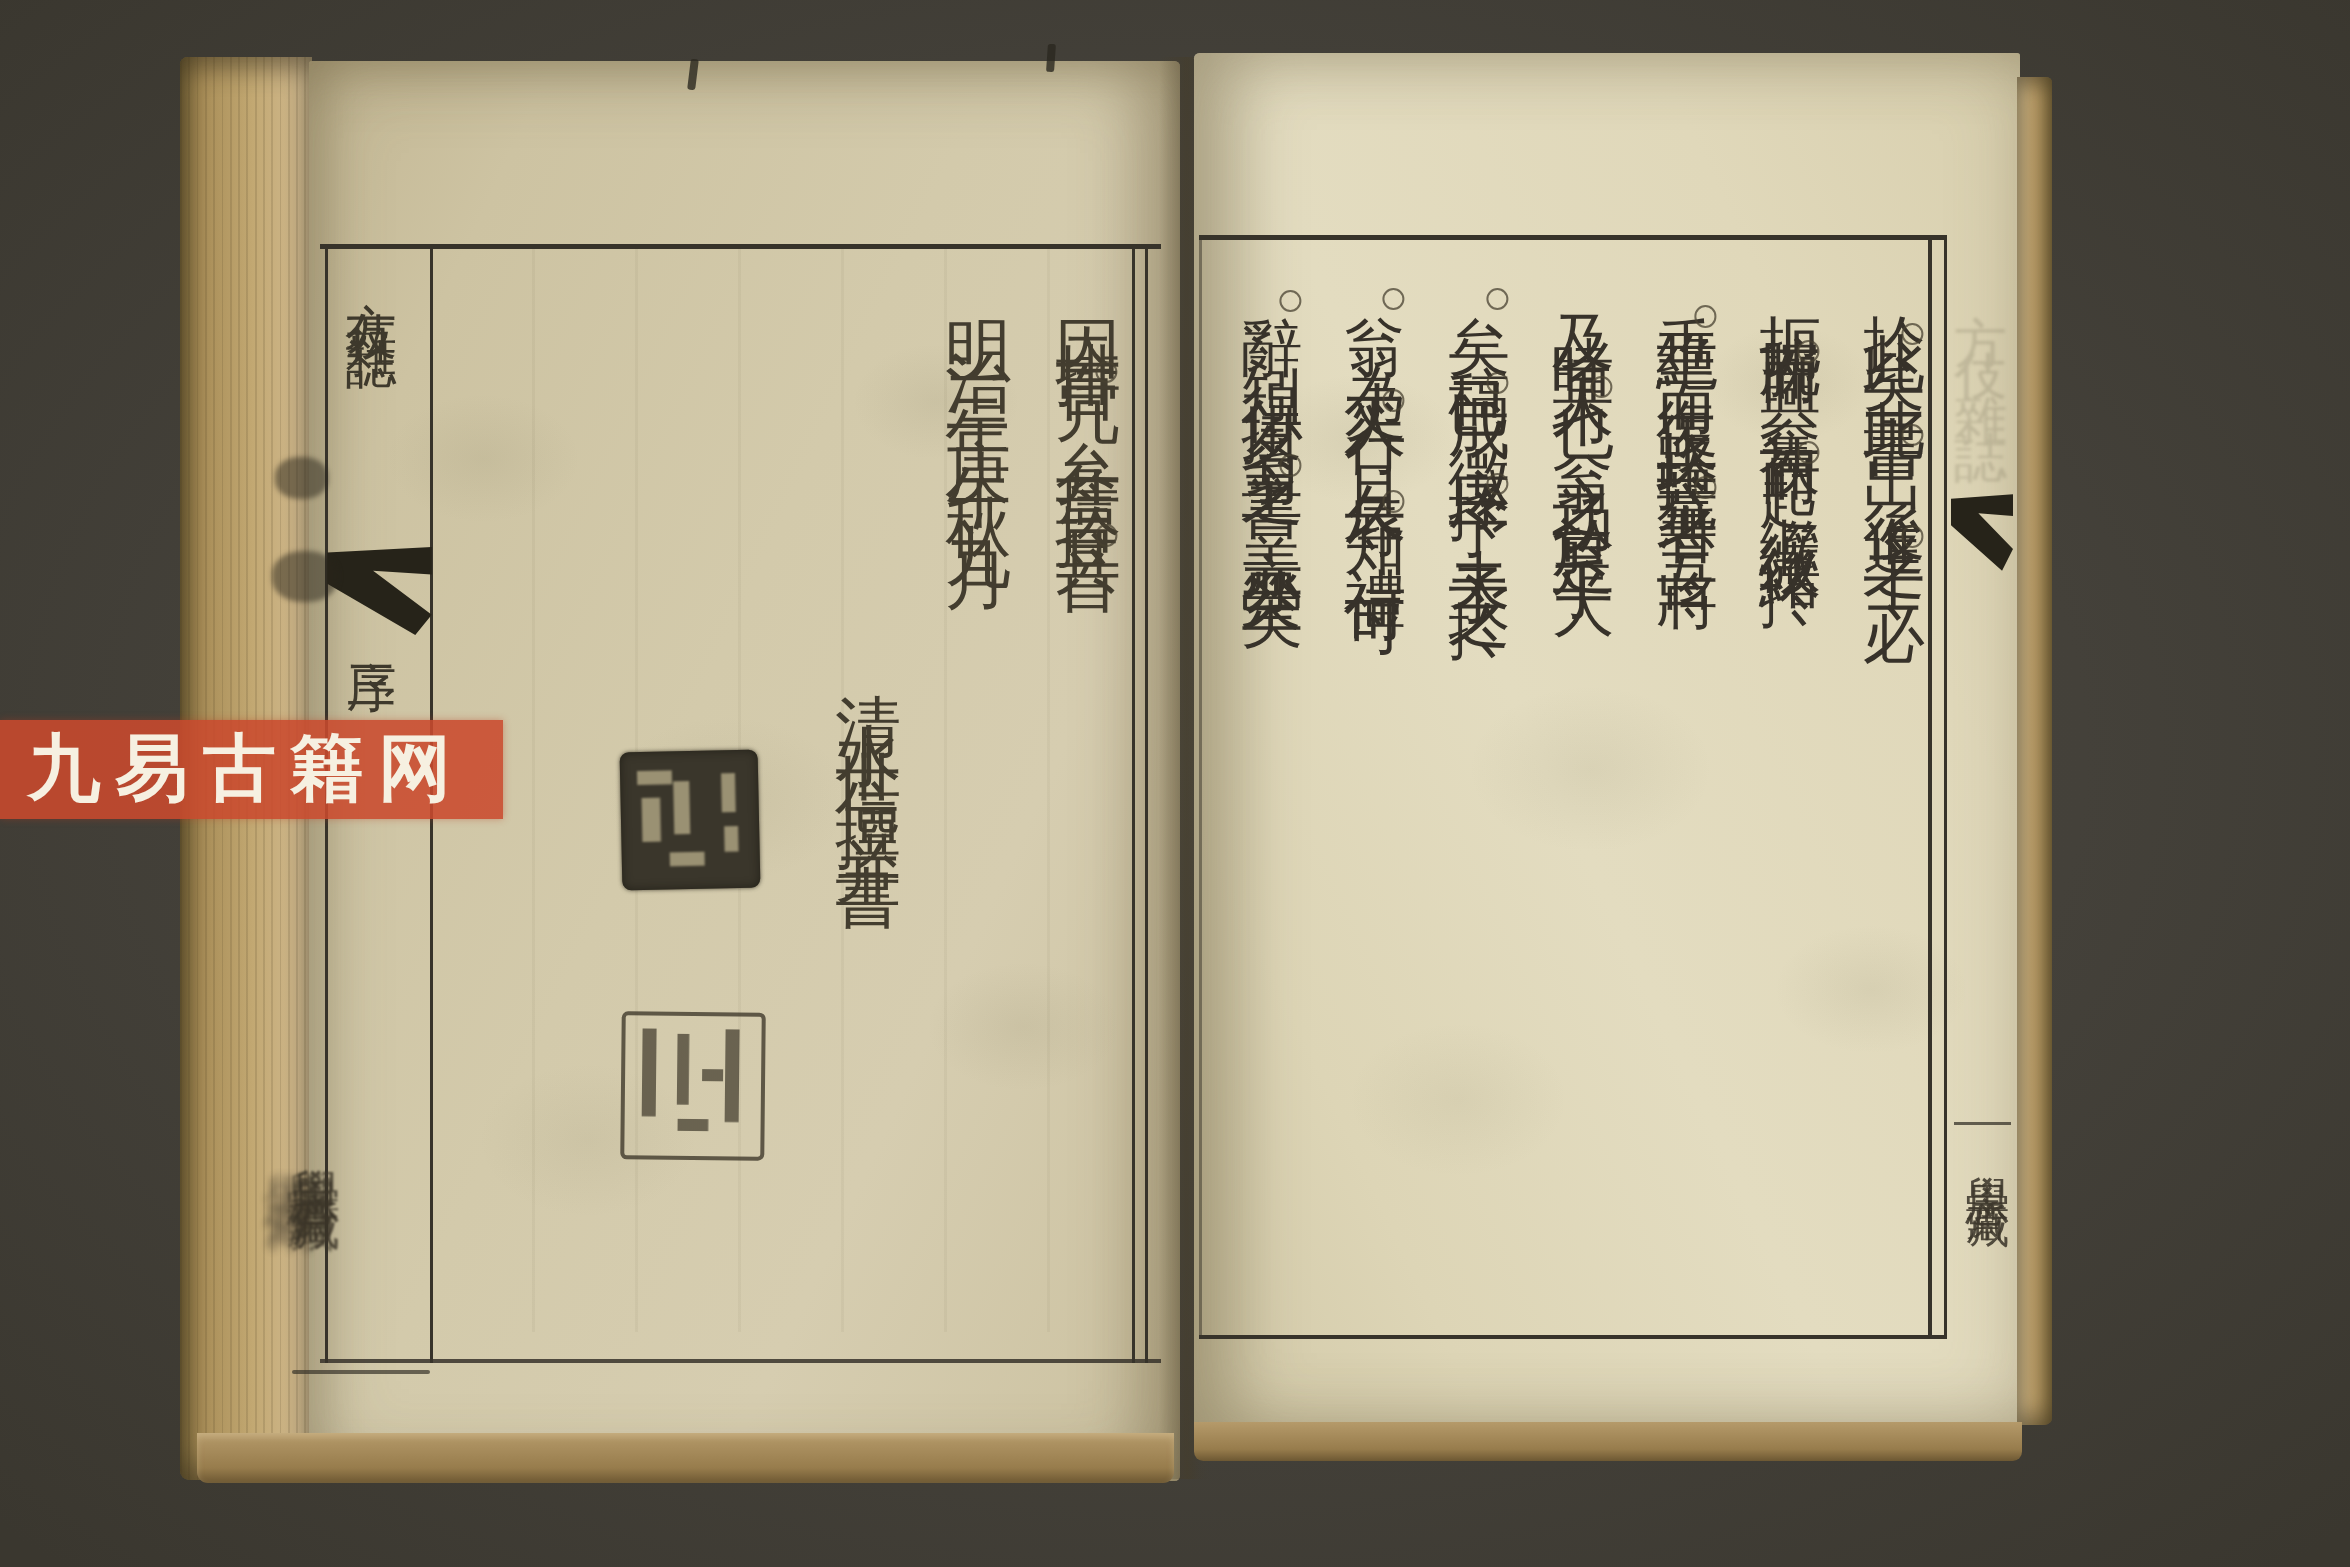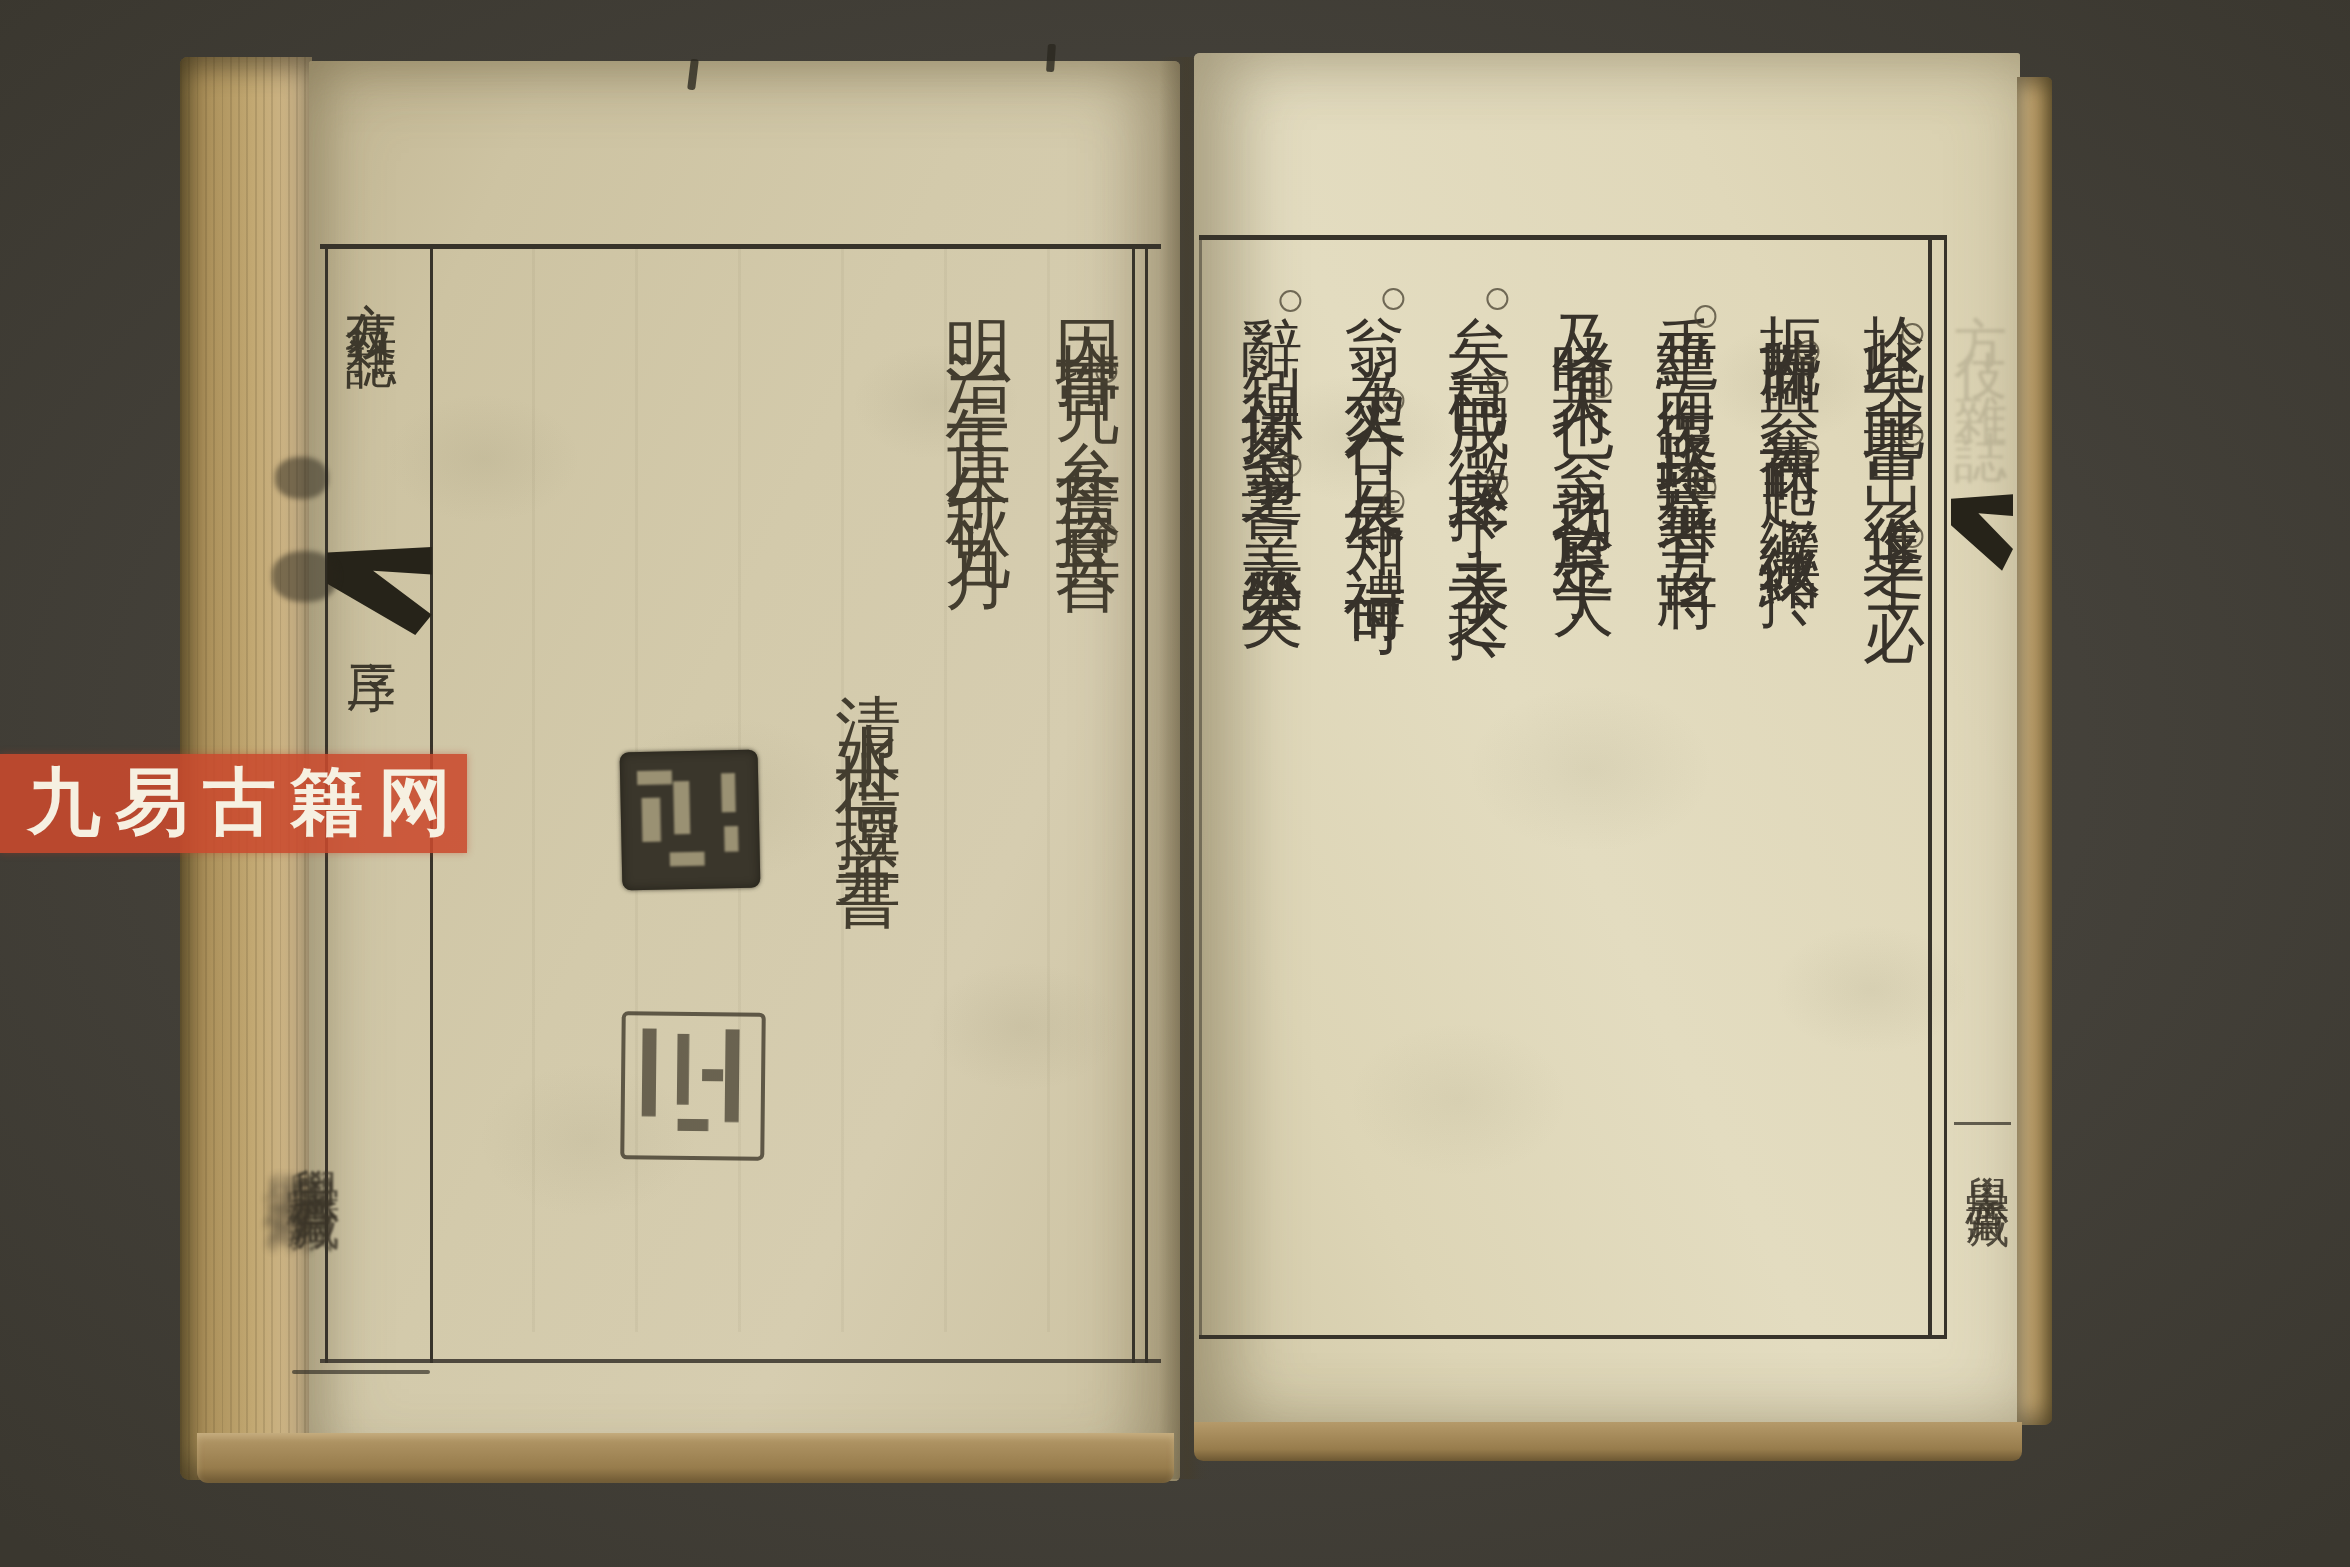--- a/index.html
+++ b/index.html
@@ -115,21 +115,21 @@
       linear-gradient(rgba(64,58,44,.9),rgba(64,58,44,.9)) 40% 18%/10% 58% no-repeat,
       linear-gradient(rgba(64,58,44,.9),rgba(64,58,44,.9)) 50% 86%/26% 10% no-repeat,
       linear-gradient(rgba(64,58,44,.9),rgba(64,58,44,.9)) 88% 12%/12% 76% no-repeat,
       linear-gradient(rgba(64,58,44,.9),rgba(64,58,44,.9)) 70% 40%/18% 10% no-repeat;
   }
   
   .smudge{background:rgba(40,36,26,.5);border-radius:45%;filter:blur(2.8px);}
   .stitch{background:#2a281f;opacity:.8;border-radius:2.8px;}
   
   .banner{
-    left:0;top:754px;width:467px;height:99px;
+    left:0;top:720px;width:503px;height:99px;
     background:rgba(201,74,45,.88);
     box-shadow:0 0 7.3px rgba(180,60,35,.4);
     display:flex;align-items:center;z-index:50;
   }
   .banner-text{
     font-family:"DejaVu Sans","Liberation Sans",sans-serif;
     font-size:73px;font-weight:bold;letter-spacing:14.7px;color:#f6f0e1;
     padding-left:27.5px;white-space:nowrap;
   }
 </style>

